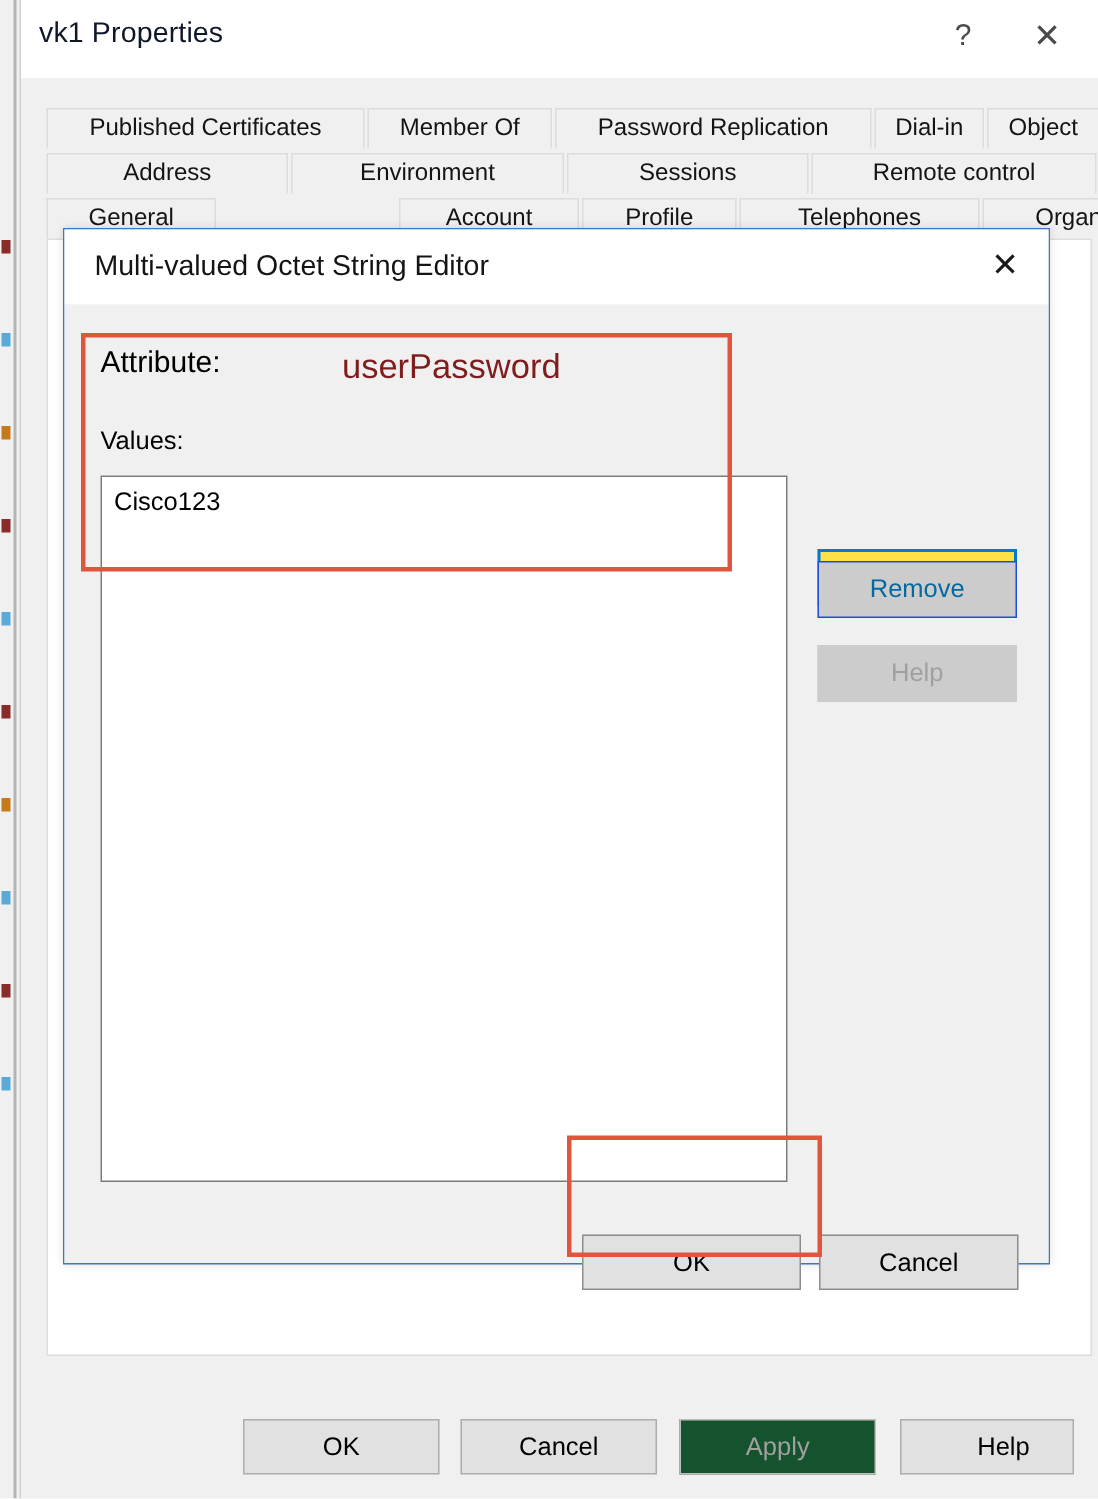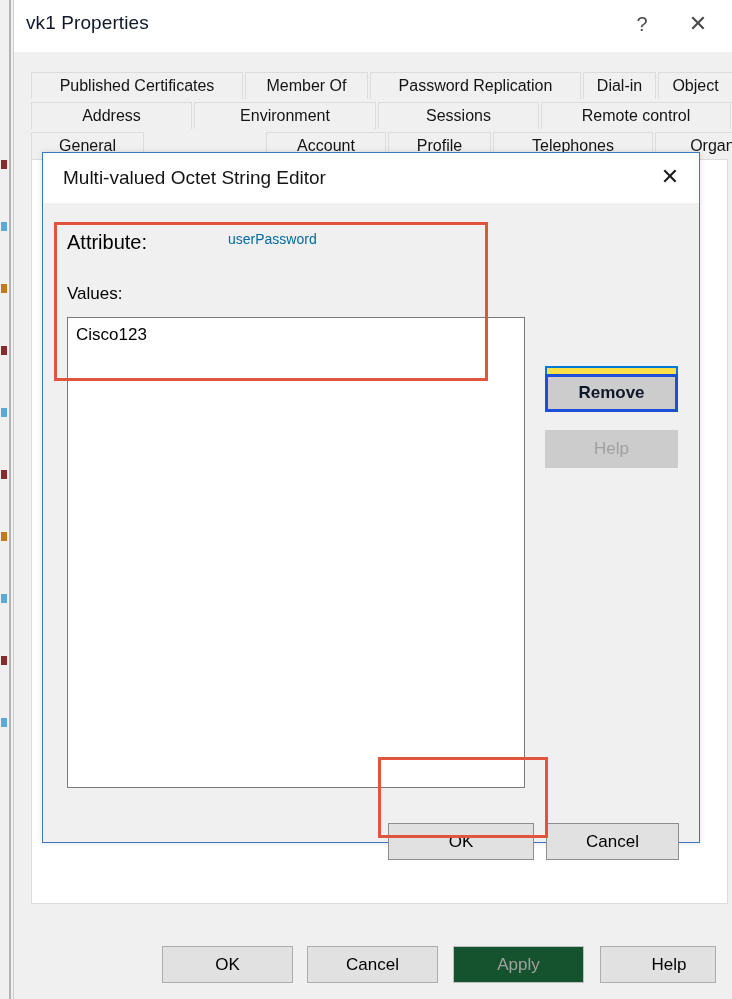--- a/index.html
+++ b/index.html
@@ -183,22 +183,22 @@
 
   #attr-label {
     position: absolute;
     left: 24px; top: 28px;
     font-size: 20px;
     color: #000;
   }
   #attr-value {
     position: absolute;
     left: 185px; top: 28px;
-    font-size: 14px;
-    color: #0369a1;
+    font-size: 23px;
+    color: #7f1d1d;
   }
   #values-label {
     position: absolute;
     left: 24px; top: 81px;
     font-size: 17px;
     color: #000;
   }
   #values-listbox {
     position: absolute;
     left: 24px; top: 114px;
@@ -227,21 +227,21 @@
     box-sizing: border-box;
     cursor: default;
   }
   #add-button {
     top: 115px;
     background: #fde047;
     border: 2px solid #0078d7;
     color: #000;
     margin-top: 48px;
   }
-  #remove-button { top: 171px; background: #cccccc; border: 3px solid #1d4ed8; color: #0f172a; font-weight: bold; }
+  #remove-button { top: 171px; background: #cccccc; border: 1px solid #1d4ed8; color: #0369a1; }
   #edit-button   { top: 227px; background: #cccccc; border: 1px solid #cccccc; color: #a0a0a0; }
 
   .dlgbtn {
     position: absolute;
     top: 620px;
     height: 37px;
     background: #e1e1e1;
     border: 1px solid #8d8d8d;
     font-size: 17px;
     color: #000;

